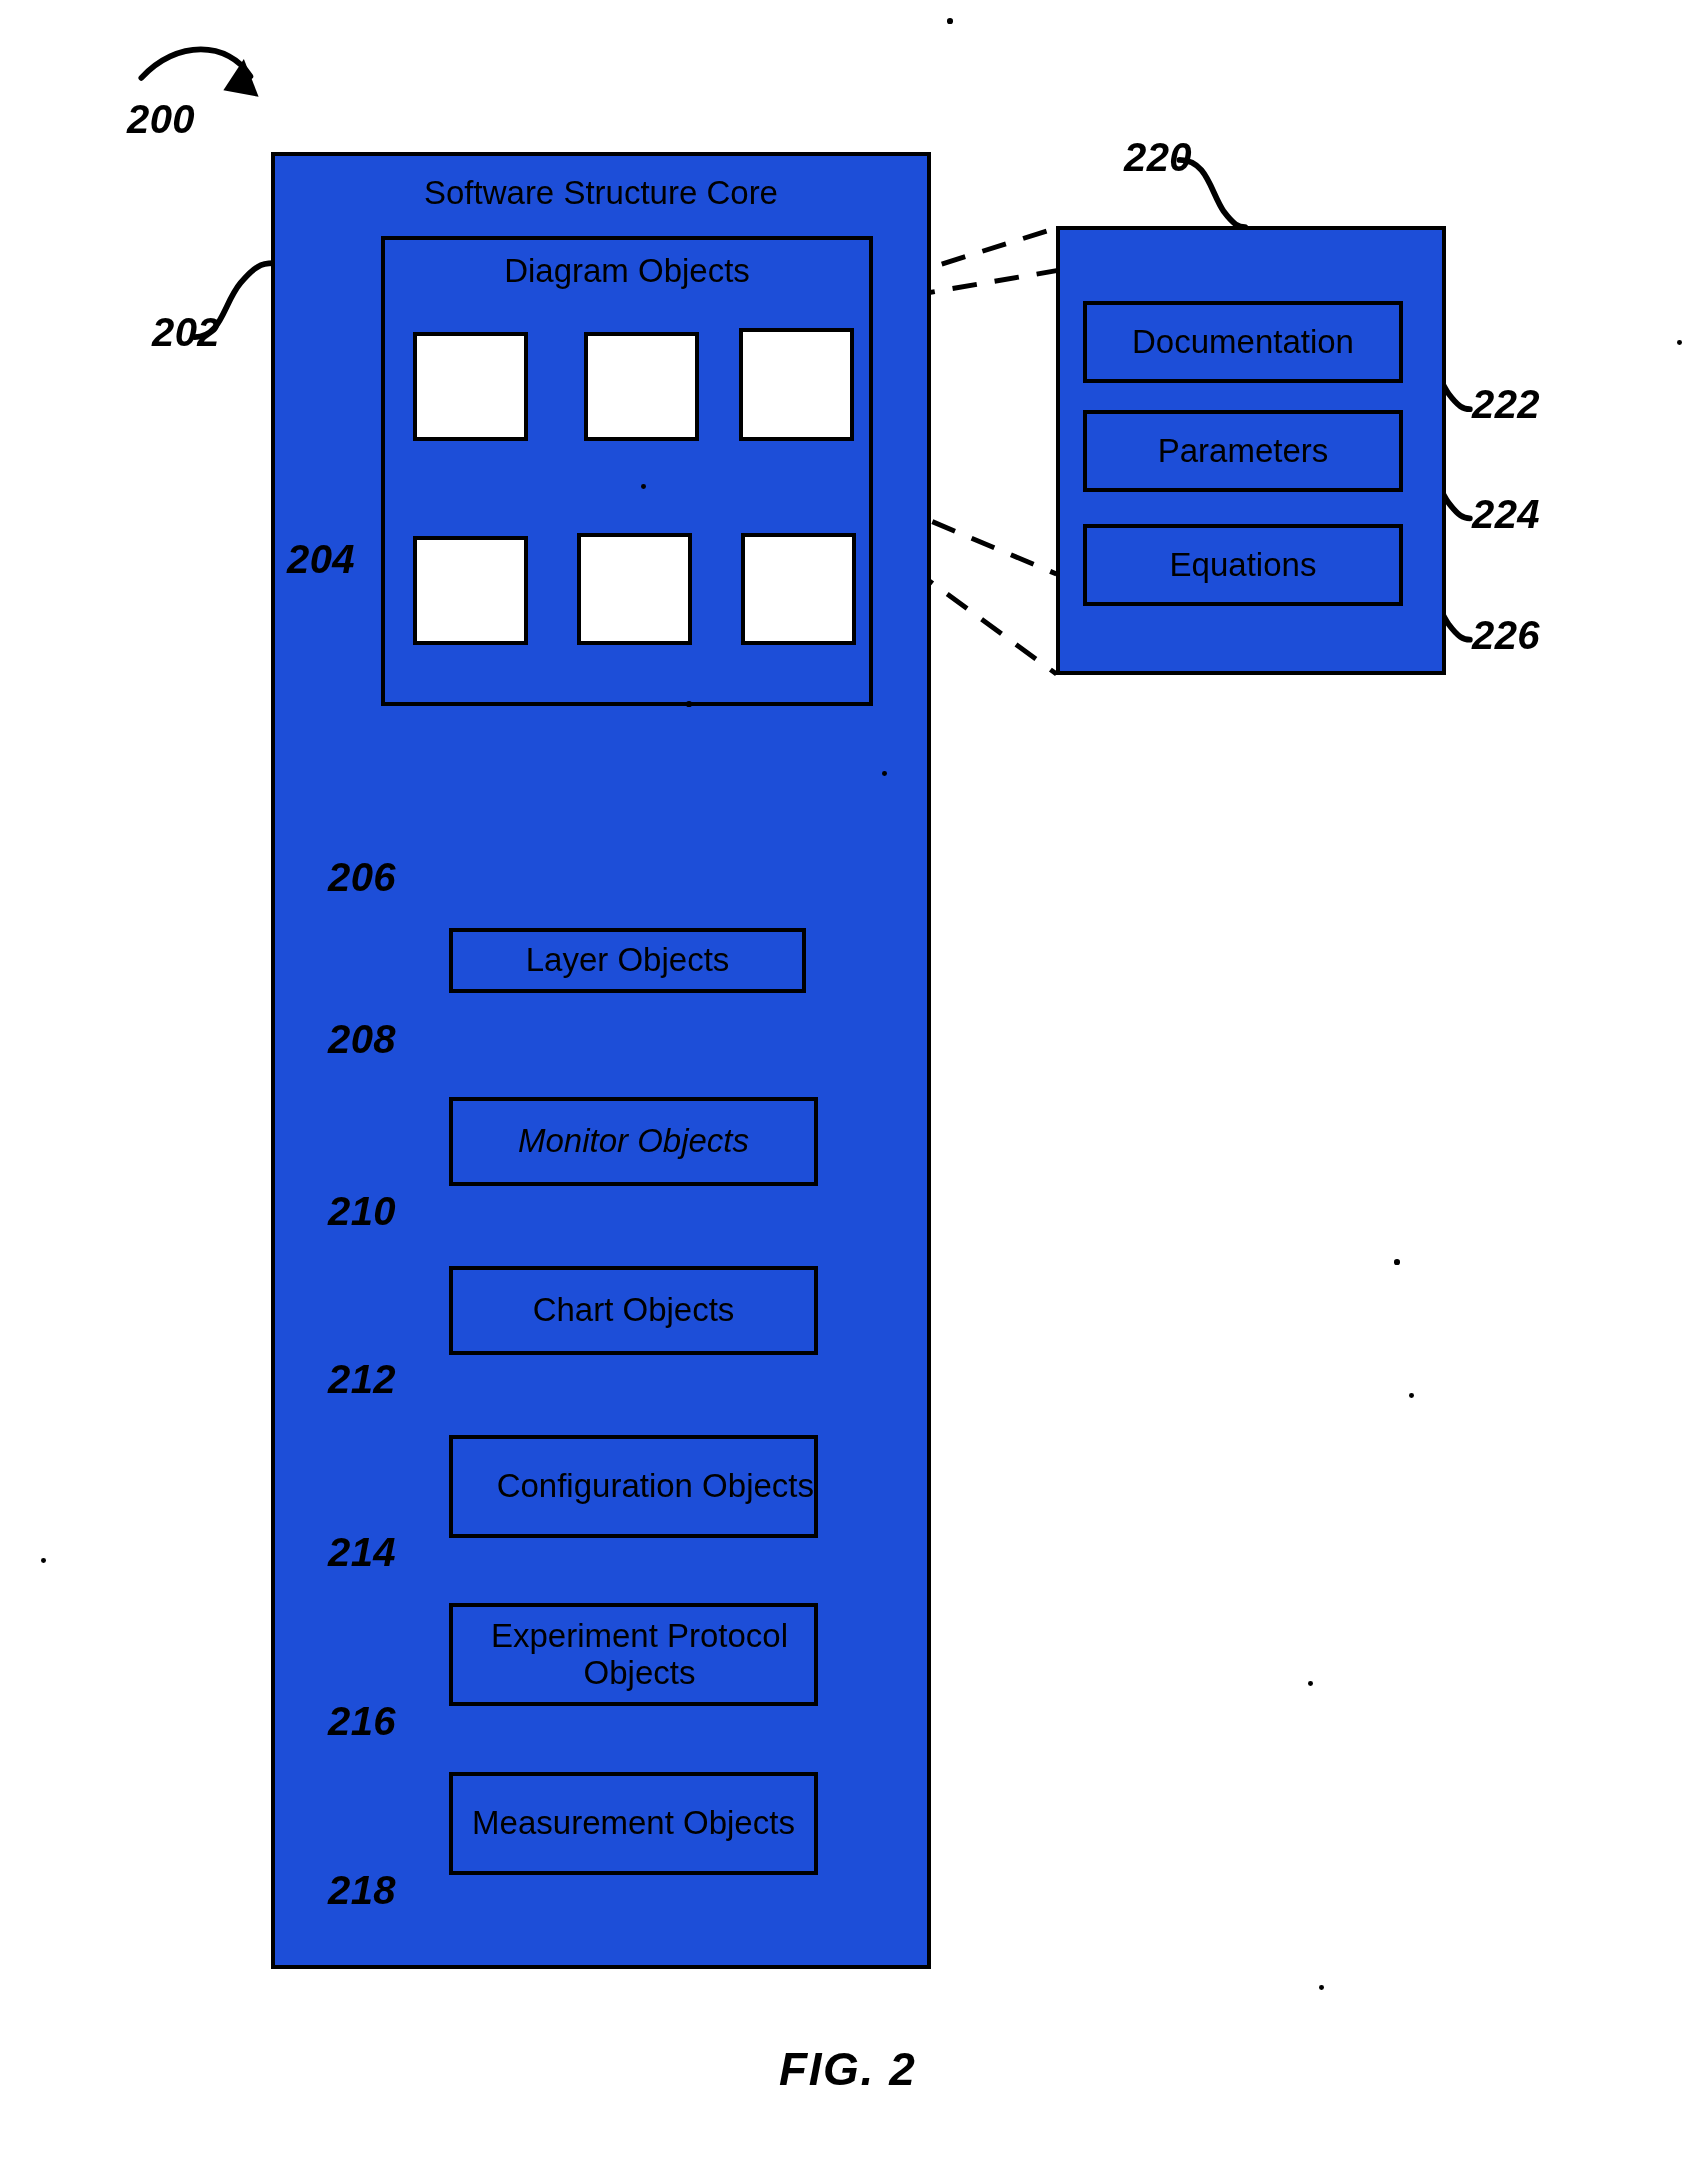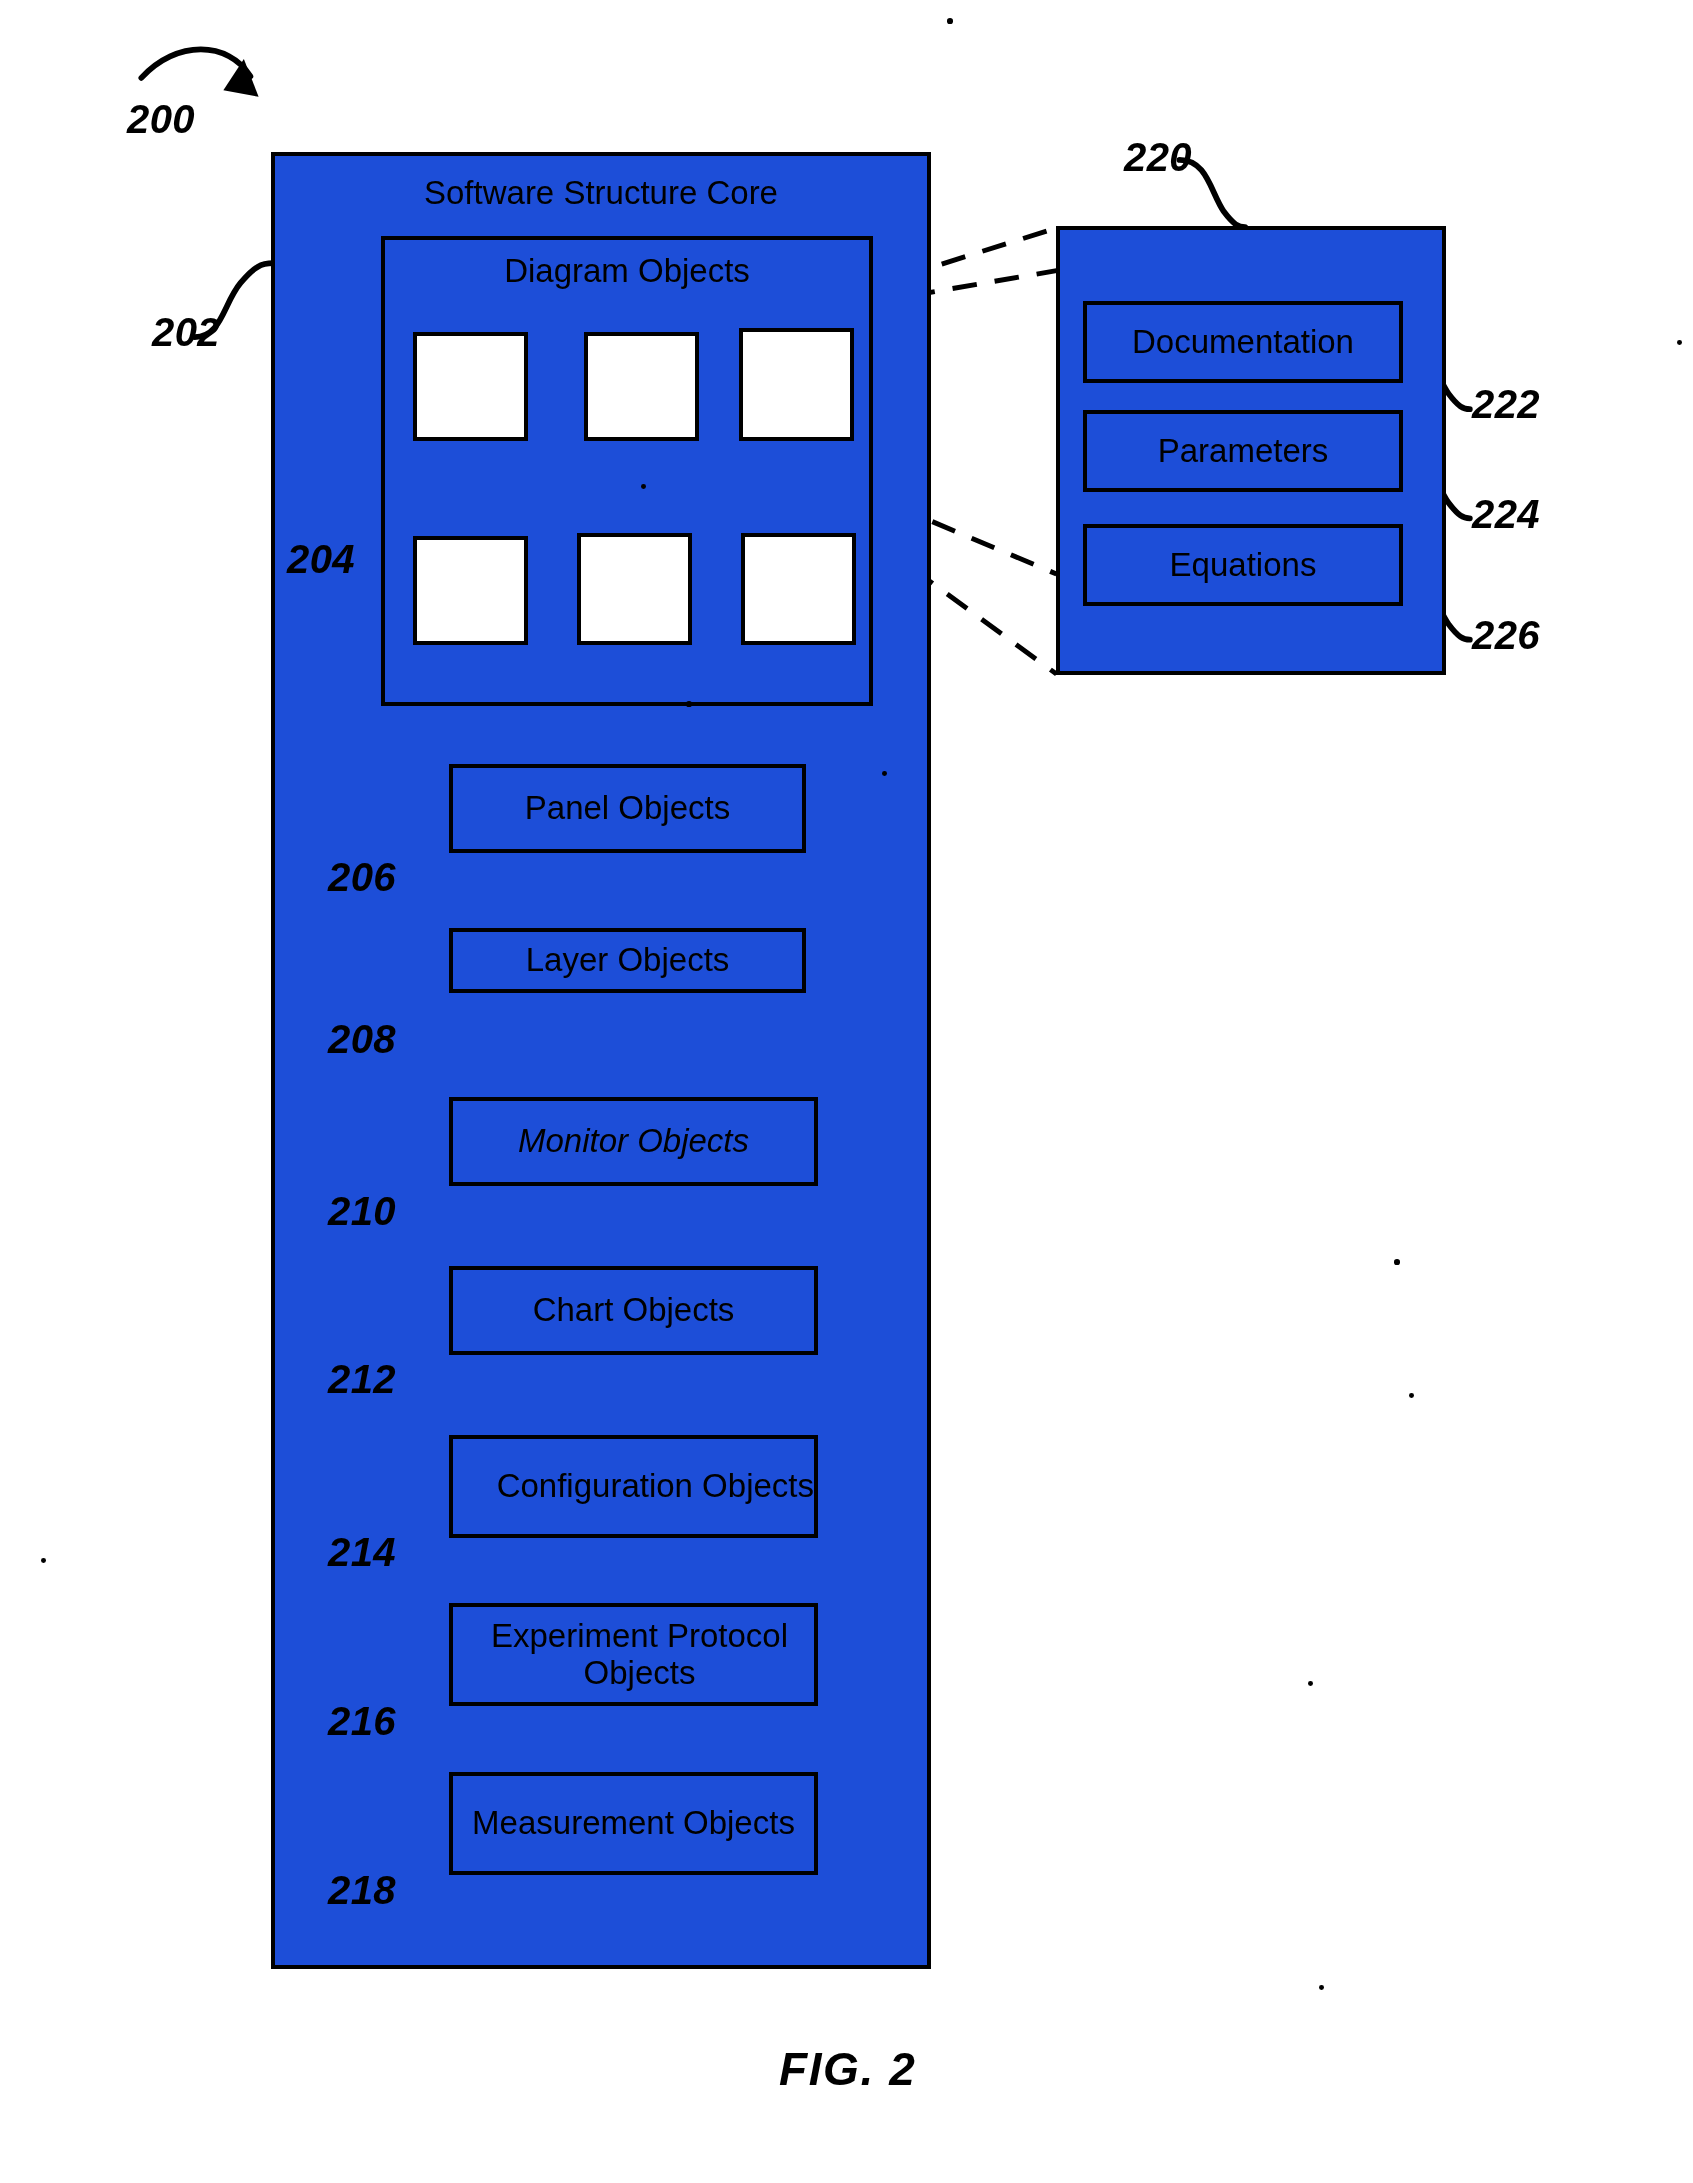--- a/index.html
+++ b/index.html
@@ -74,23 +74,20 @@
   <div class="refnum" style="left:287px;top:537px;">204</div>
 
   <div class="sq" style="left:413px;top:332px;width:115px;height:109px;"></div>
   <div class="sq" style="left:584px;top:332px;width:115px;height:109px;"></div>
   <div class="sq" style="left:739px;top:328px;width:115px;height:113px;"></div>
 
   <div class="sq" style="left:413px;top:536px;width:115px;height:109px;"></div>
   <div class="sq" style="left:577px;top:533px;width:115px;height:112px;"></div>
   <div class="sq" style="left:741px;top:533px;width:115px;height:112px;"></div>
 
-  <div class="box label-box" style="left:449px;top:764px;width:357px;height:89px;">
-    <span>Panel Objects</span>
-  </div>
   <div class="refnum" style="left:328px;top:855px;">206</div>
 
   <div class="box label-box" style="left:449px;top:928px;width:357px;height:65px;">
     <span>Layer Objects</span>
   </div>
   <div class="refnum" style="left:328px;top:1017px;">208</div>
 
   <div class="box label-box" style="left:449px;top:1097px;width:369px;height:89px;font-style:italic;">
     <span>Monitor Objects</span>
   </div>

